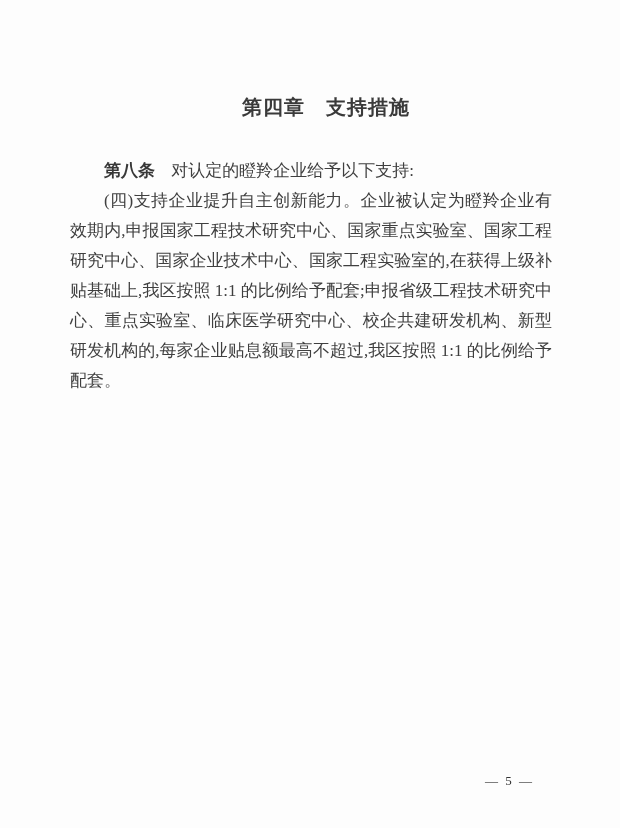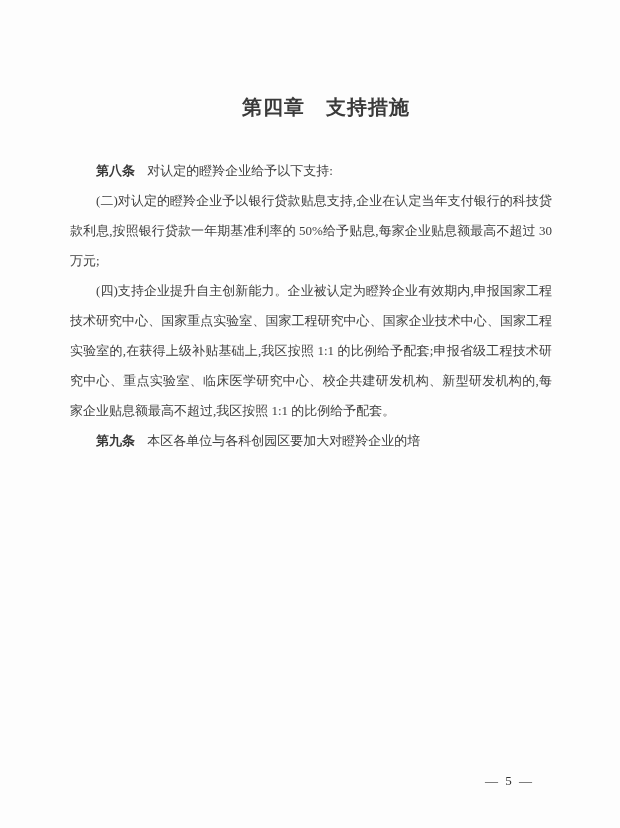--- a/index.html
+++ b/index.html
@@ -26,21 +26,21 @@
     font-size: 20px;
     font-weight: bold;
     color: #3a3a3a;
     letter-spacing: 1px;
   }
   .content {
     position: absolute;
     top: 156px;
     left: 70px;
     width: 482px;
-    font-size: 13px;
+    font-size: 17px;
     line-height: 30px;
     text-align: justify;
   }
   .content p {
     margin: 0;
     padding: 0;
     text-indent: 2em;
   }
   .lead {
     font-weight: bold;
@@ -67,30 +67,24 @@
 
   <h1 class="chapter-title">第四章　支持措施</h1>
 
   <div class="content">
 
     <p>
       <b class="lead">第八条</b><span>对认定的瞪羚企业给予以下支持:</span>
     </p>
 
 
-    <p>
-      <b class="lead"></b><span>(二)对认定的瞪羚企业予以银行贷款贴息支持,企业在认定当年支付银行的科技贷款利息,按照银行贷款一年期基准利率的 50%给予贴息,每家企业贴息额最高不超过 30 万元;</span>
-    </p>
 
 
     <p>
       <b class="lead"></b><span>(四)支持企业提升自主创新能力。企业被认定为瞪羚企业有效期内,申报国家工程技术研究中心、国家重点实验室、国家工程研究中心、国家企业技术中心、国家工程实验室的,在获得上级补贴基础上,我区按照 1:1 的比例给予配套;申报省级工程技术研究中心、重点实验室、临床医学研究中心、校企共建研发机构、新型研发机构的,每家企业贴息额最高不超过,我区按照 1:1 的比例给予配套。</span>
     </p>
 
-    <p>
-      <b class="lead">第九条</b><span>本区各单位与各科创园区要加大对瞪羚企业的培</span>
-    </p>
 
   </div>
 
   <div class="page-footer">— 5 —</div>
 
 </div>
 
 </body></html>

